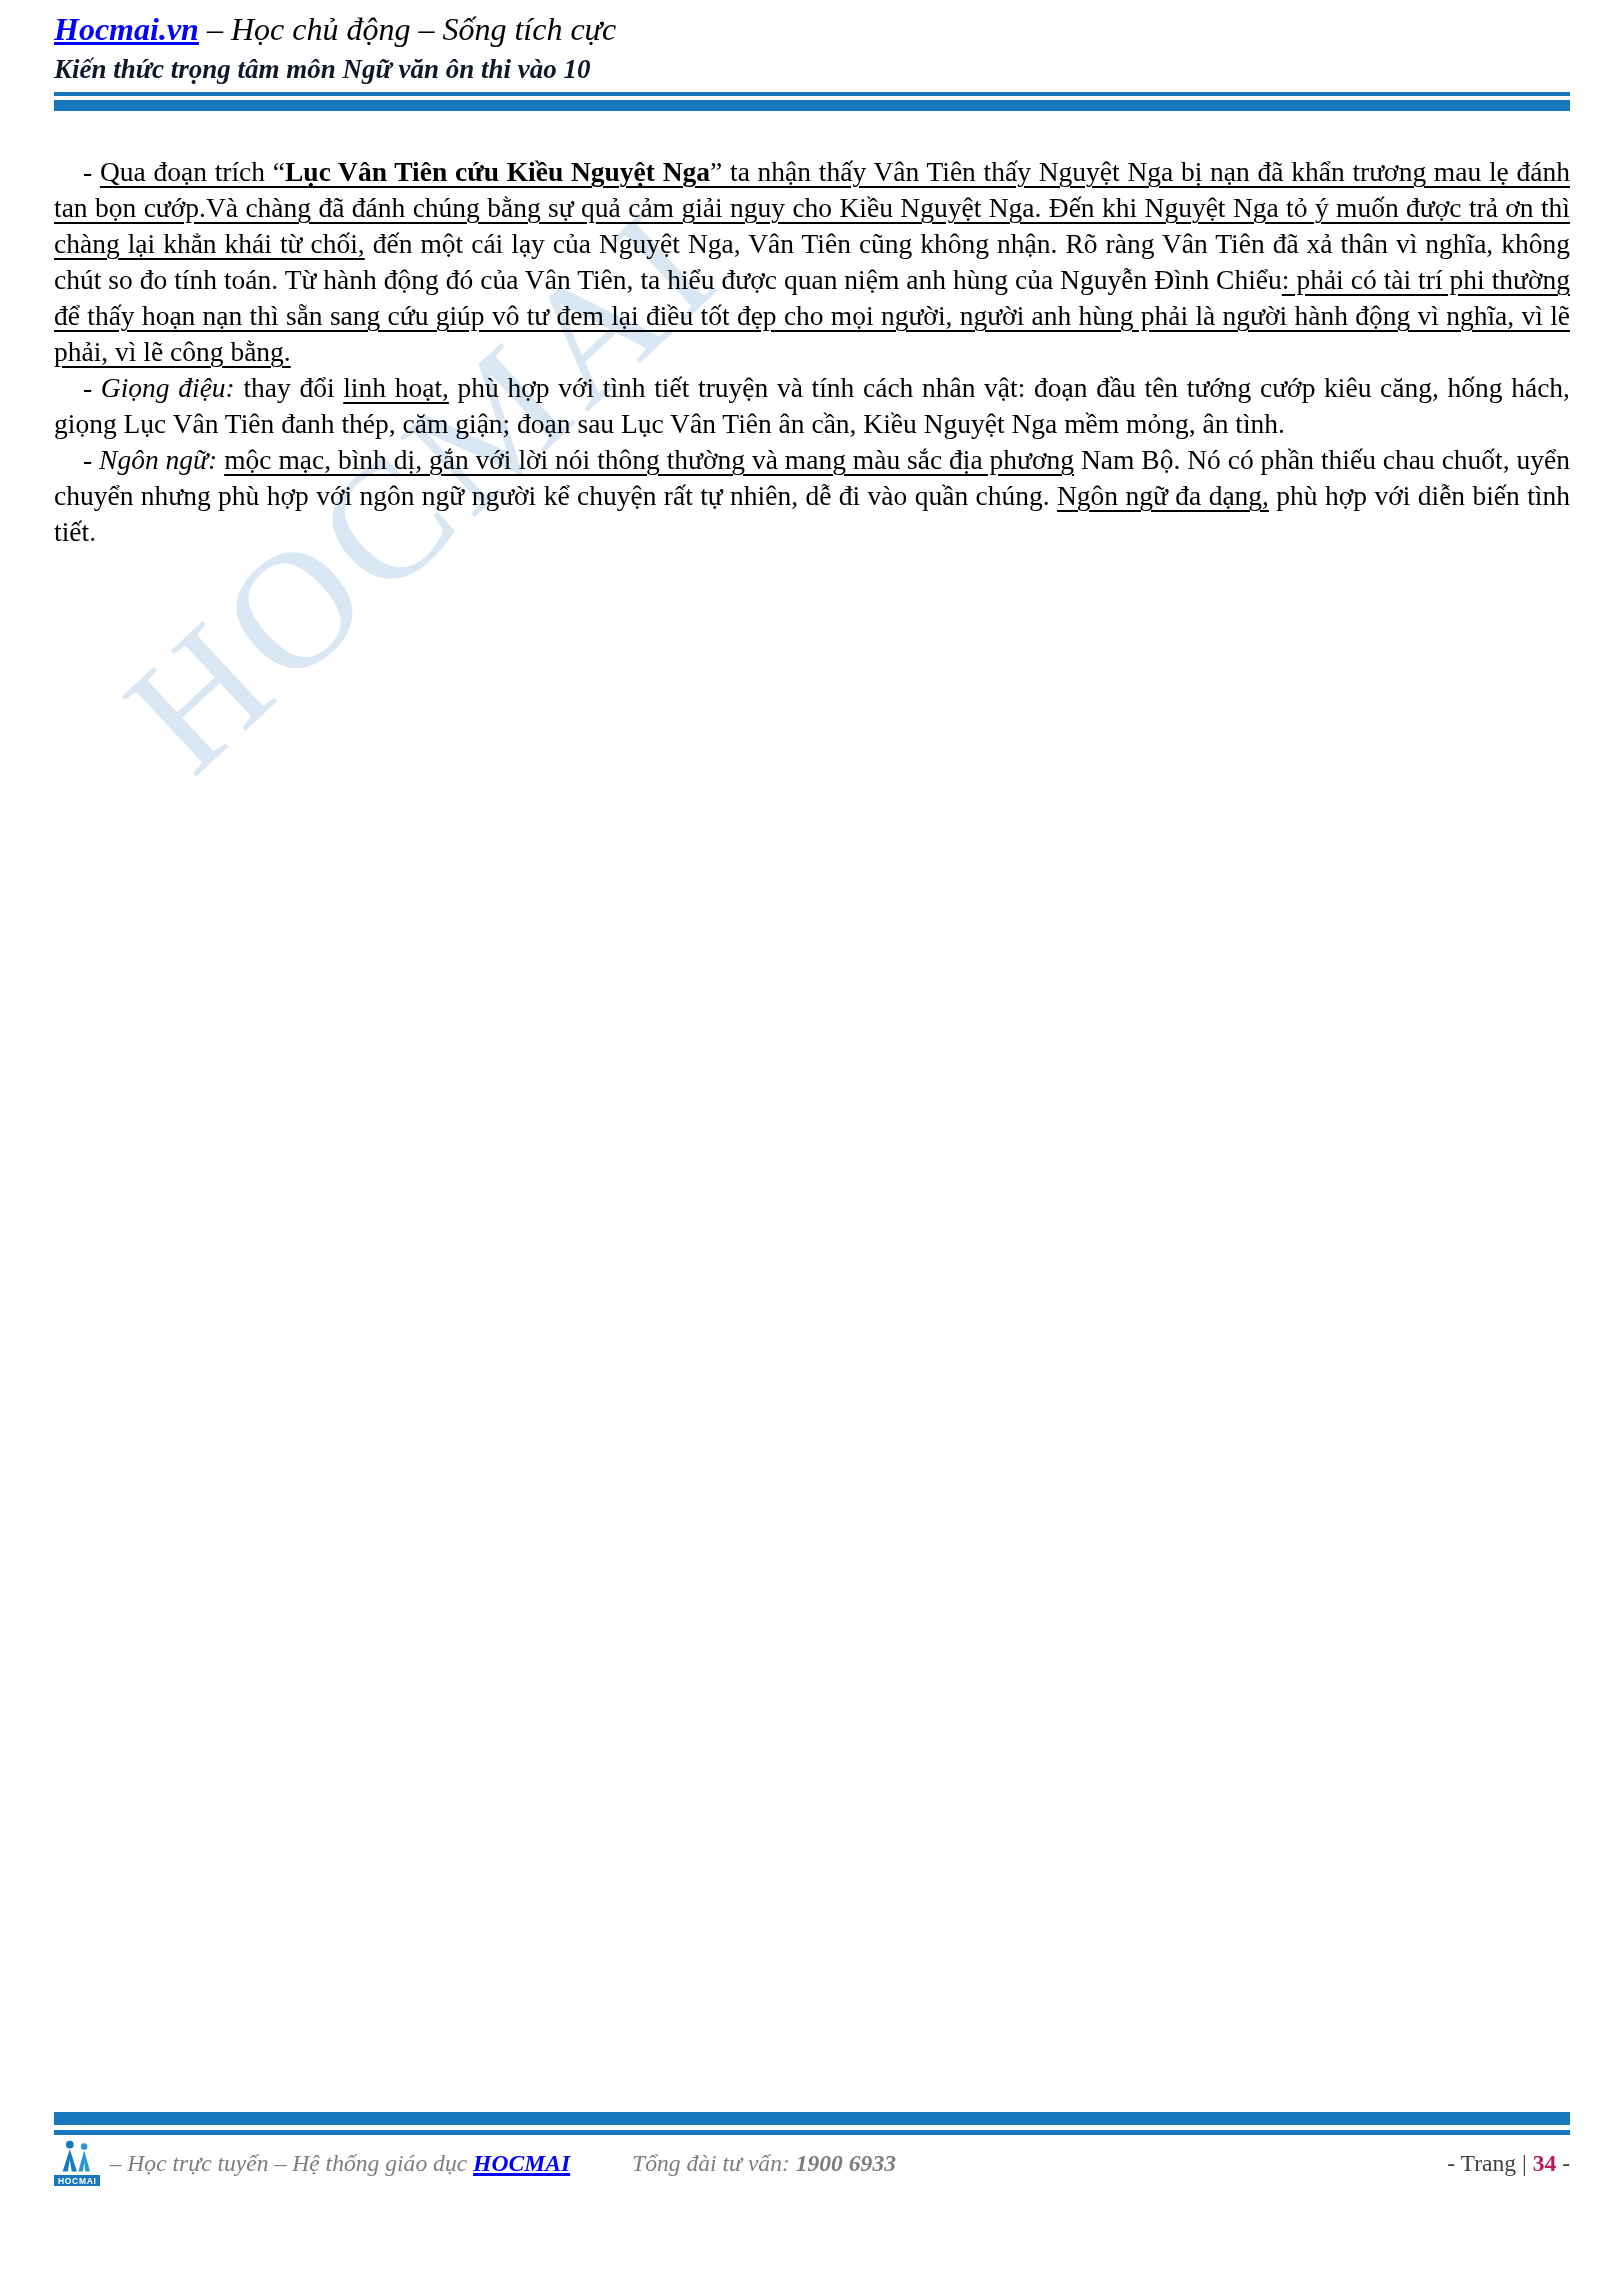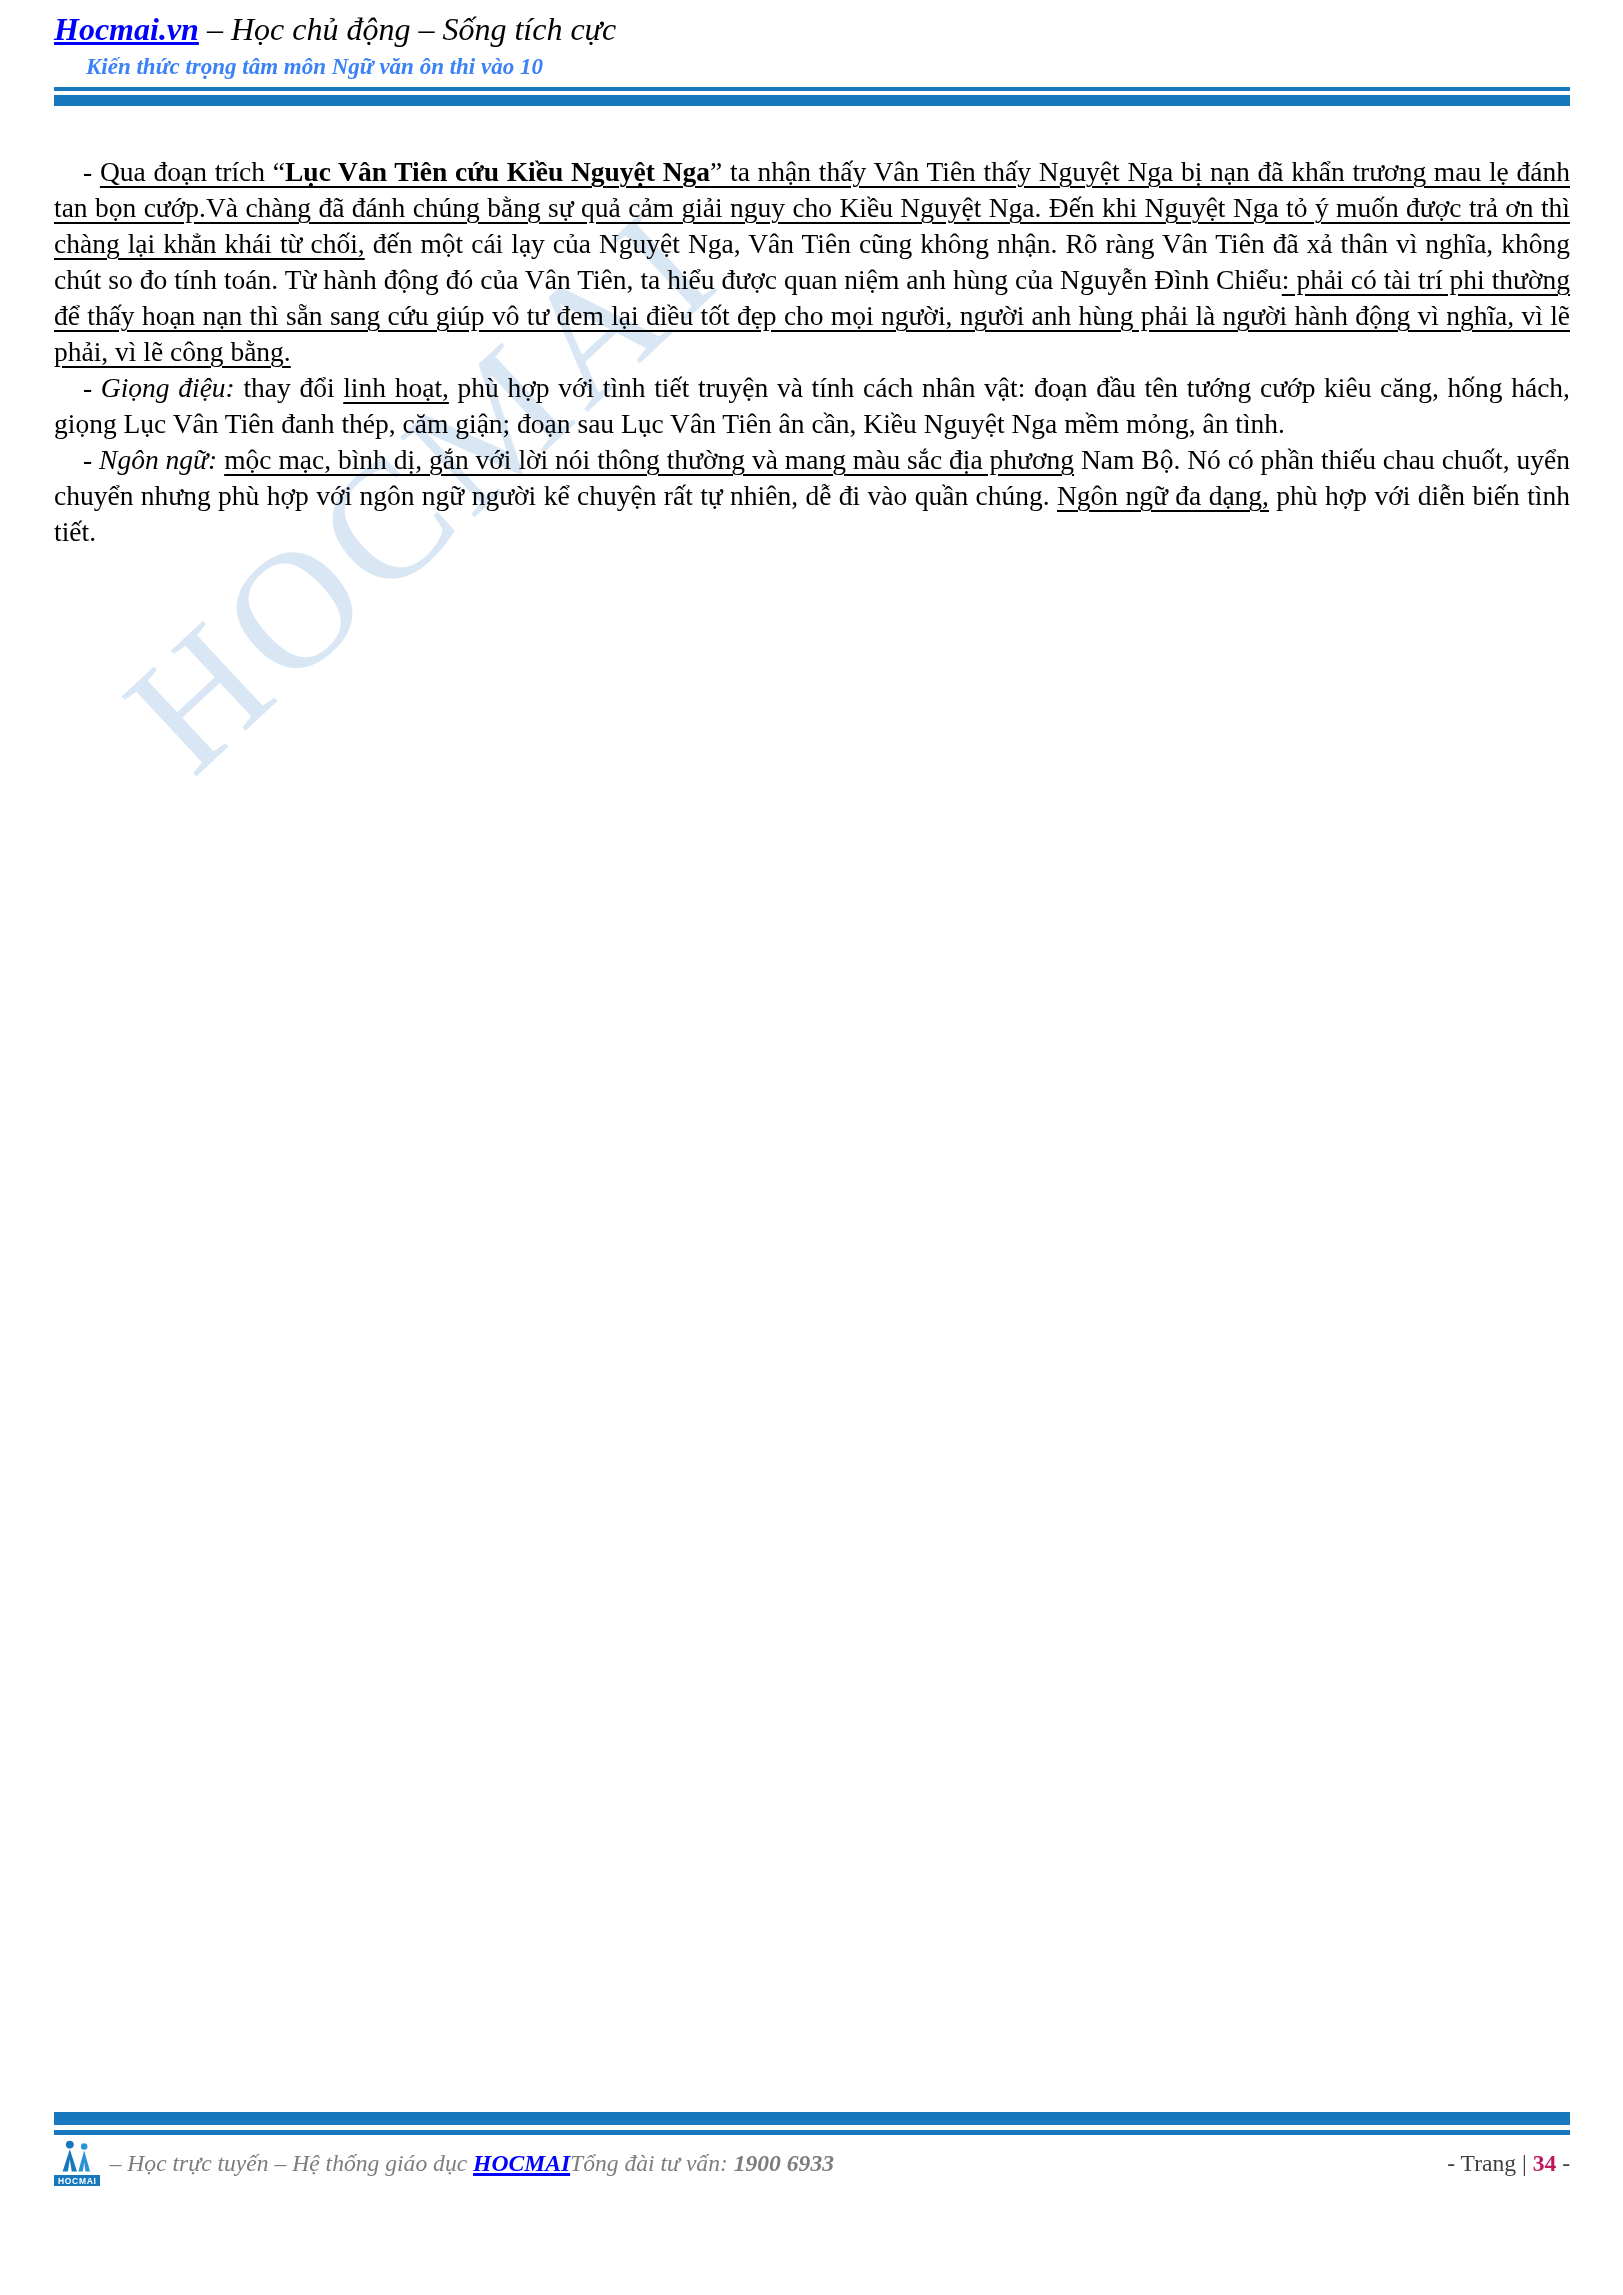--- a/index.html
+++ b/index.html
@@ -8,21 +8,21 @@
     width:1623px;height:2295px;
     background:#ffffff;
     overflow:hidden;
     font-family:"Liberation Serif", serif;
     color:#000;
   }
   
   .header{position:absolute;left:54px;right:53px;top:10.5px;}
   .header-line1{font-size:32px;font-style:italic;white-space:nowrap;}
   .site-link{color:#0000FF;font-weight:bold;text-decoration:underline;text-decoration-thickness:2.6px;}
-  .header-sub{margin-top:6.5px;font-size:23px;font-weight:bold;font-style:italic;color:#3b82f6;white-space:nowrap;margin-left:32px;}
+  .header-sub{margin-top:6.5px;font-size:27px;font-weight:bold;font-style:italic;color:#0f172a;white-space:nowrap;}
   .rule-thin{height:4.6px;margin-top:6.5px;}
   .rule-thick{height:11px;margin-top:3.9px;}
   
   .watermark{
     position:absolute;left:-52px;top:393px;width:949px;
     transform:rotate(-43deg);transform-origin:center center;
     font-size:167px;letter-spacing:9.2px;color:#d9e6f4;
     text-align:center;white-space:nowrap;z-index:0;user-select:none;
   }
   
@@ -44,21 +44,21 @@
     font-size:23.6px;font-style:italic;color:#7d7d7d;
   }
   .footer-logo{display:flex;flex-direction:column;align-items:center;margin-right:9.2px;}
   .footer-logo svg{display:block;}
   .logo-badge{
     margin-top:1.3px;padding:1.3px 3.9px;font-style:normal;font-weight:bold;
     font-size:8.5px;letter-spacing:0.7px;color:#ffffff;line-height:1;
     font-family:"Liberation Sans", sans-serif;
   }
   .brand-link{color:#0000FF;font-weight:bold;text-decoration:underline;text-decoration-thickness:2.6px;}
-  .hotline{}
+  .hotline{margin-left:62px;}
   .hotline-number{font-weight:bold;}
   .page-num{margin-left:auto;font-style:normal;color:#3f3f3f;white-space:nowrap;}
   .page-num .b{color:#be185d;}
 </style>
 </head>
 <body>
 
 <div class="page">
 
   <div class="watermark">HOCMAI</div>

